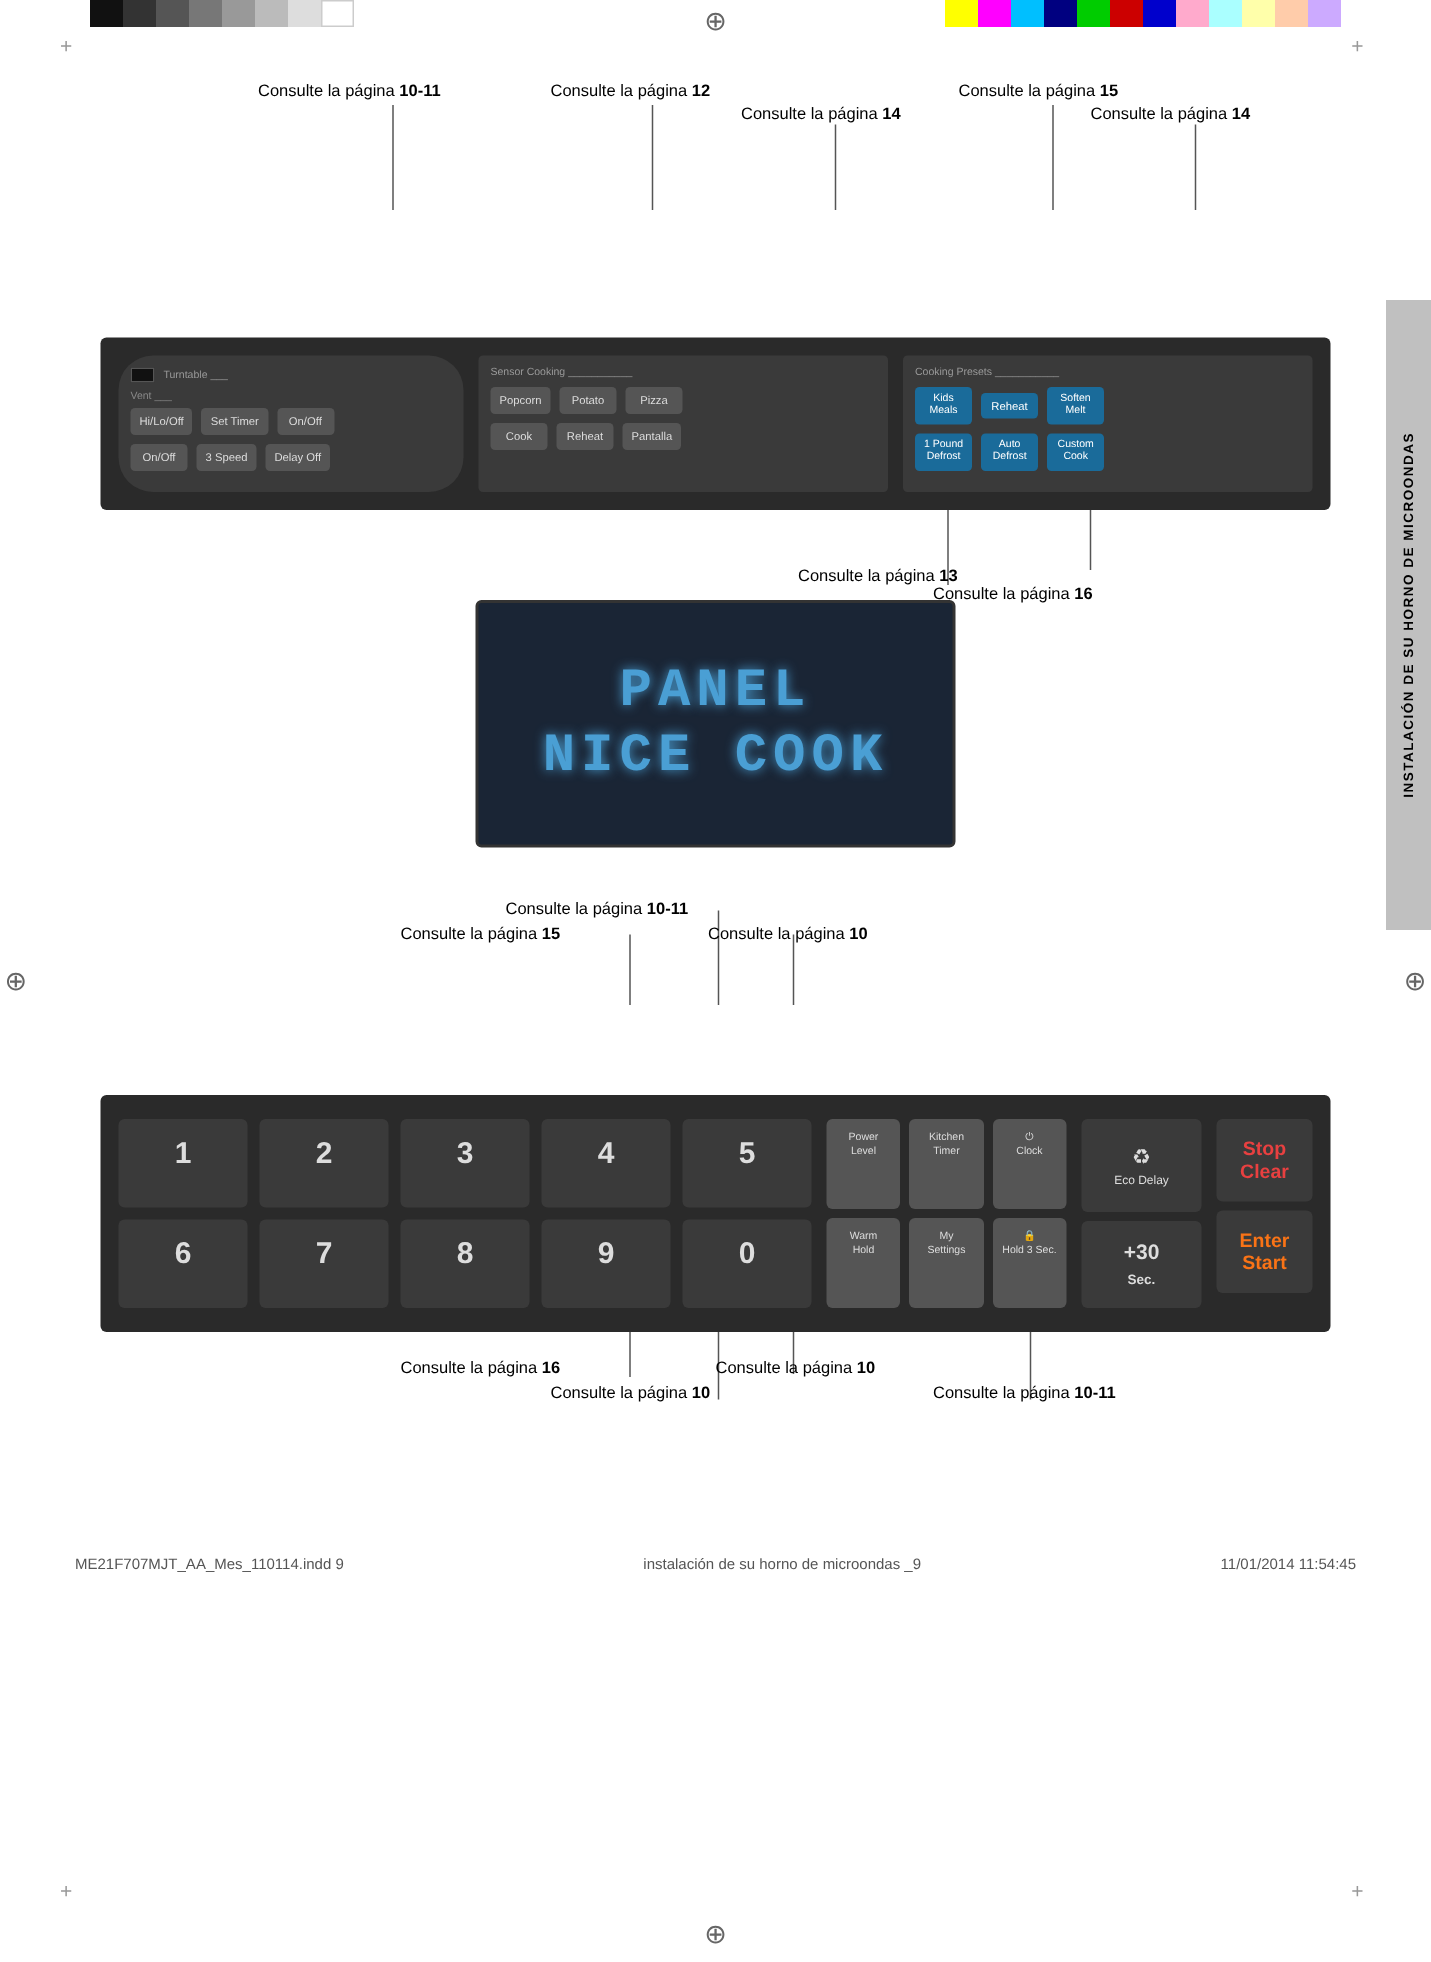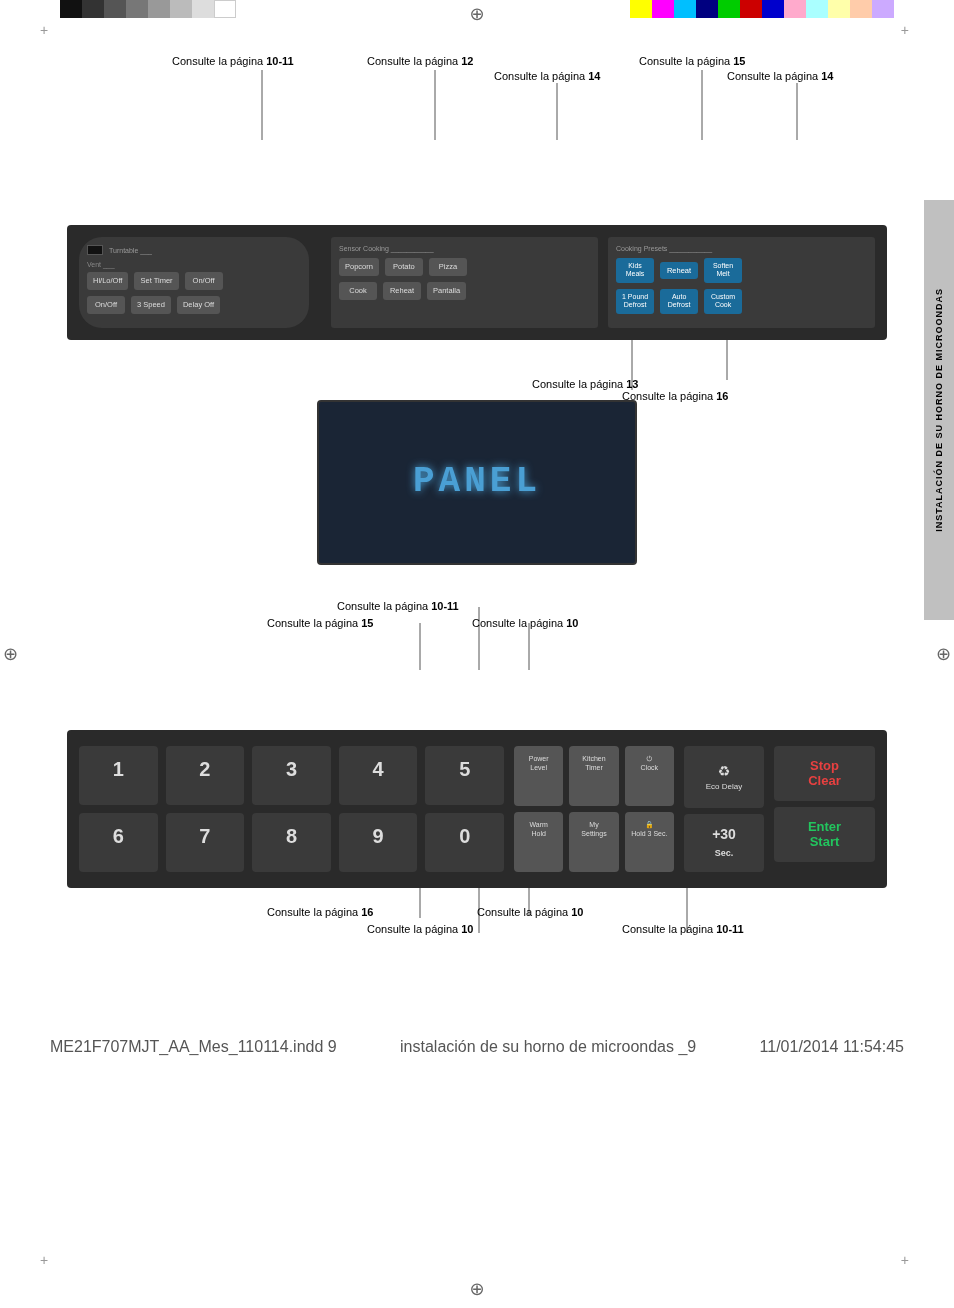--- a/index.html
+++ b/index.html
@@ -223,52 +223,52 @@
       text-align: center;
       padding: 12px 4px;
       width: 100%;
       line-height: 1.2;
     }
 
     .action-section {
       display: flex;
       flex-direction: column;
       gap: 6px;
-      width: 101px;
+      width: 64px;
     }
 
     .stop-btn {
       background: #3a3a3a;
       border-radius: 4px;
       font-size: 13px;
       font-weight: bold;
       color: #e84040;
       text-align: center;
       padding: 12px 4px;
       line-height: 1.2;
     }
 
     .enter-btn {
       background: #3a3a3a;
       border-radius: 4px;
       font-size: 13px;
       font-weight: bold;
-      color: #22c55e;
+      color: #f97316;
       text-align: center;
       padding: 12px 4px;
       line-height: 1.2;
     }
 
     
     .page-footer {
       display: flex;
       justify-content: space-between;
       align-items: flex-end;
       padding: 20px 50px 15px;
-      font-size: 16px;
+      font-size: 10px;
       color: #555;
       margin-top: 20px;
     }
   </style>
 </head>
 <body>
 
 <div class="color-bars-top">
   <div class="color-bar-left">
     <div class="cb" style="background:#111"></div>
@@ -339,21 +339,21 @@
           <div class="panel-btn">Set Timer</div>
           <div class="panel-btn">On/Off</div>
         </div>
         <div class="panel-buttons-row">
           <div class="panel-btn">On/Off</div>
           <div class="panel-btn">3 Speed</div>
           <div class="panel-btn">Delay Off</div>
         </div>
       </div>
 
-      <div class="panel-section" style="flex:1;margin-left:12px;">
+      <div class="panel-section" style="flex:1;">
         <div class="panel-section-label">Sensor Cooking ___________</div>
         <div class="panel-buttons-row">
           <div class="panel-btn">Popcorn</div>
           <div class="panel-btn">Potato</div>
           <div class="panel-btn">Pizza</div>
         </div>
         <div class="panel-buttons-row">
           <div class="panel-btn">Cook</div>
           <div class="panel-btn">Reheat</div>
           <div class="panel-btn">Pantalla</div>
@@ -384,20 +384,21 @@
       <div style="position:absolute;top:50px;left:555px;font-size:11px;">Consulte la página <strong>16</strong></div>
     </div>
   </div>
 
   <div style="position:relative;width:820px;margin:0 auto 0 auto;">
 
 
     <div style="display:flex;justify-content:center;">
       <div class="display-screen">
         <div class="display-text-line">PANEL</div>
+        <div class="display-text-line">NICE COOK</div>
       </div>
     </div>
 
     <div style="height:30px;"></div>
   </div>
 
   <div style="position:relative;width:820px;margin:0 auto;">
 
     <div style="position:relative;height:75px;width:100%;">
       <svg width="820" height="75" style="position:absolute;top:0;left:0;">

